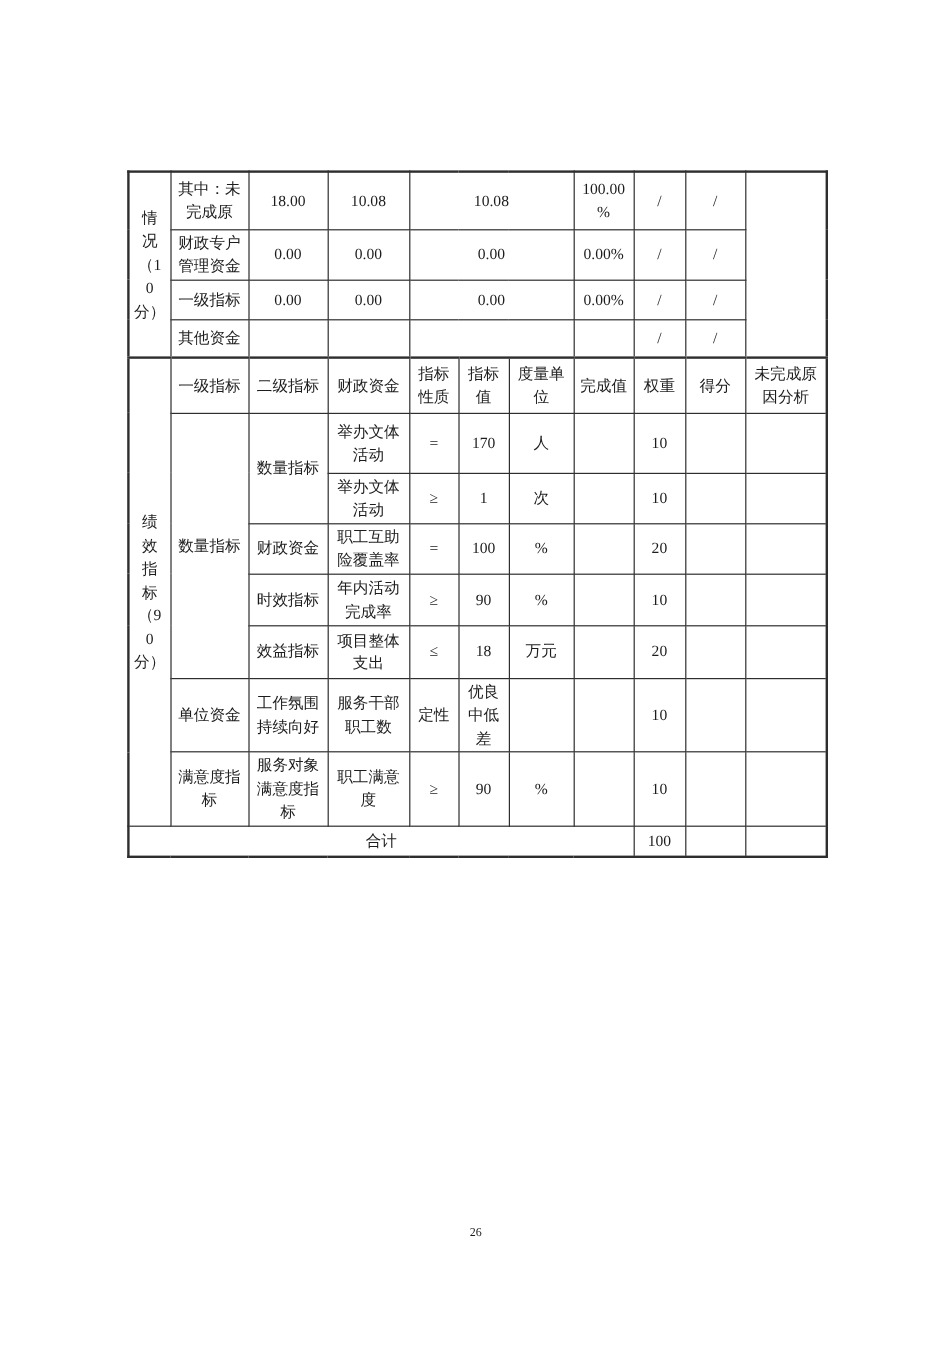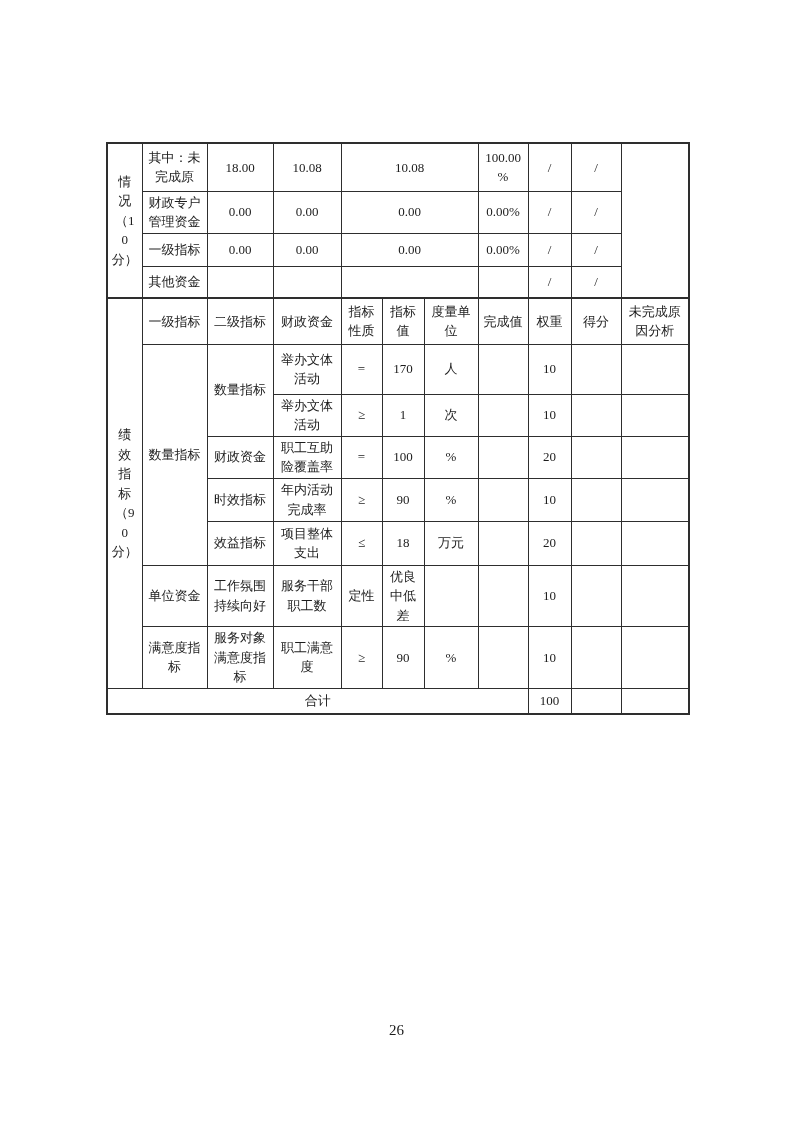--- a/index.html
+++ b/index.html
@@ -37,21 +37,21 @@
     font-size: 13.5px;
     line-height: 22px;
     padding: 0 2px;
   }
   .page-number {
     position: absolute;
     top: 1022px;
     left: 0;
     width: 100%;
     text-align: center;
-    font-size: 15px;
+    font-size: 10px;
   }
 </style>
 </head>
 <body>
 
 <div class="page">
 
   <table class="main-table">
     <colgroup>
       <col style="width:35px">

